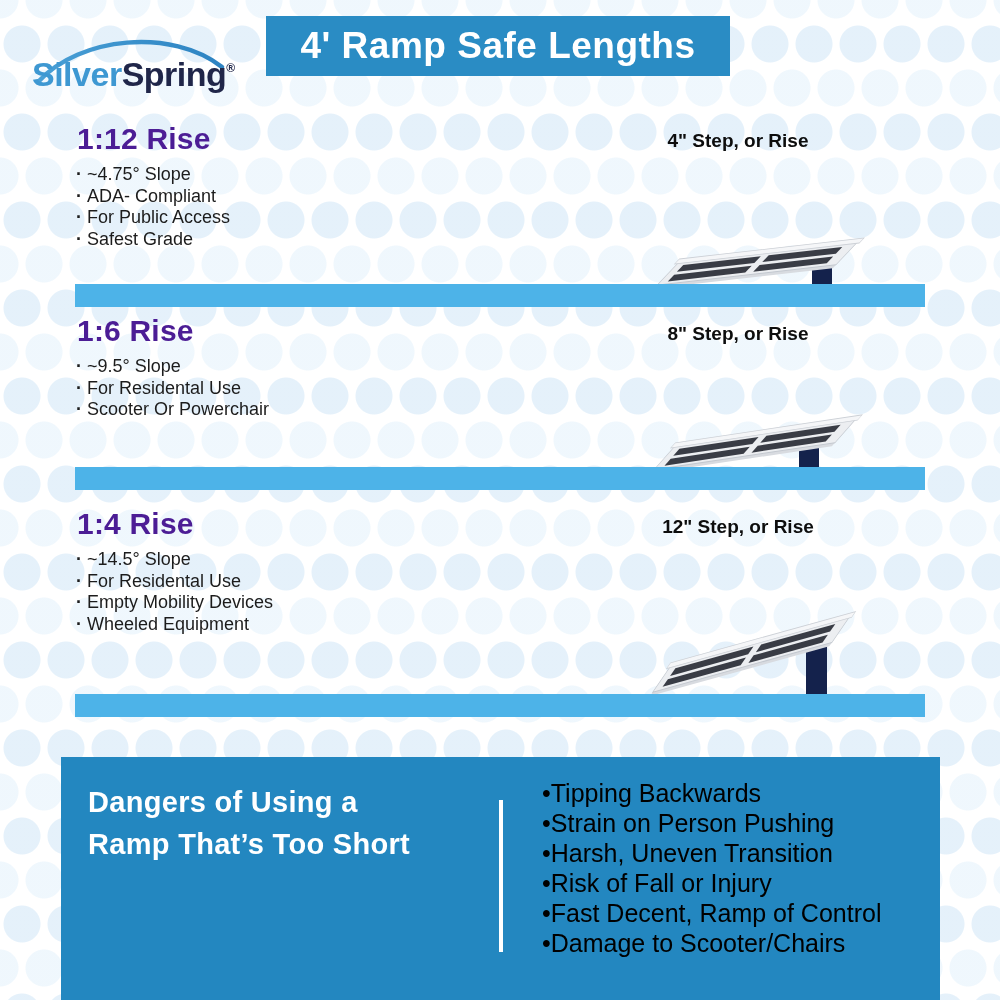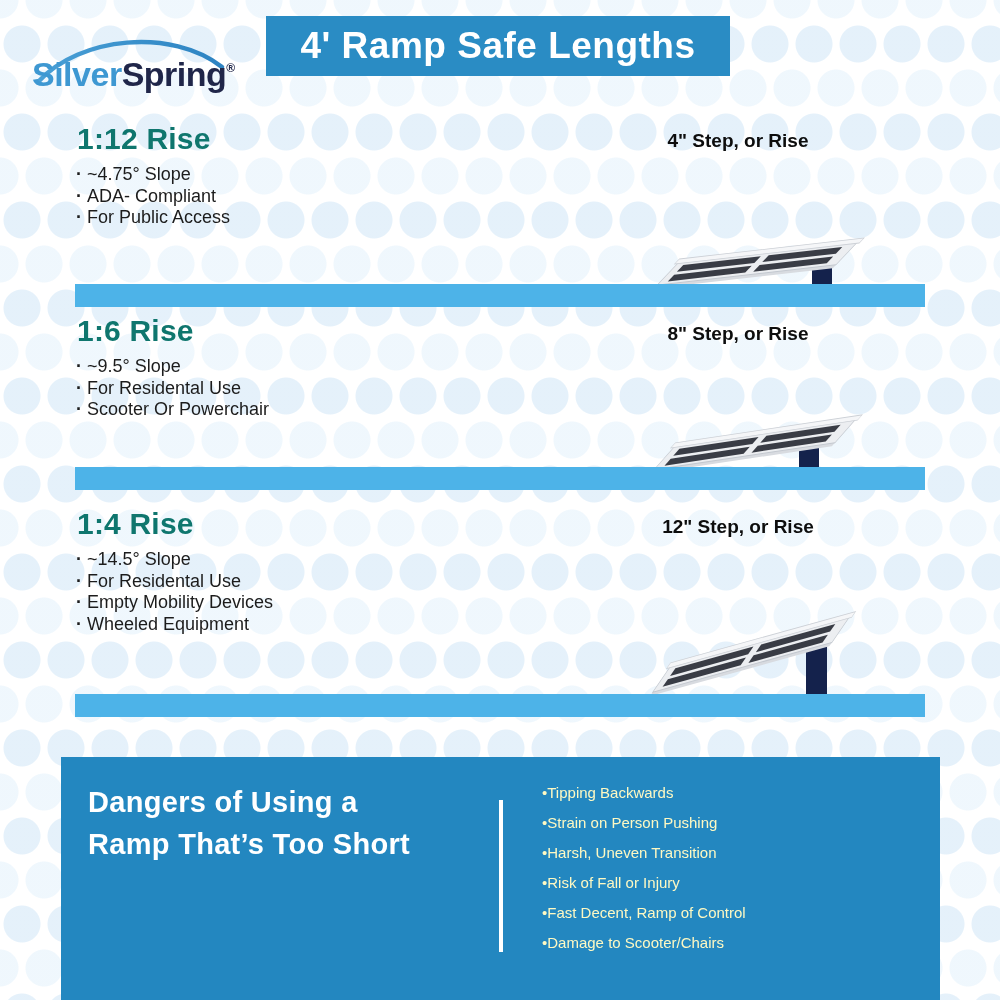--- a/index.html
+++ b/index.html
@@ -15,34 +15,34 @@
   }
   .abs{position:absolute;}
   
   .logo{left:22px;top:20px;width:225px;height:80px;}
   
   .header-bar{
     left:266px;top:16px;width:464px;height:60px;background:#2a8cc4;
     display:flex;align-items:center;justify-content:center;
     color:#ffffff;font-weight:bold;font-size:37px;letter-spacing:.5px;white-space:nowrap;
   }
-  .sec-title{left:77px;margin:0;font-size:30px;font-weight:bold;color:#0f766e;letter-spacing:.2px;}
+  .sec-title{left:77px;margin:0;font-size:30px;font-weight:bold;color:#4c1d95;letter-spacing:.2px;}
   .bullets{left:76px;margin:0;padding:0;list-style:none;width:420px;}
   .bullets li{font-size:18px;line-height:21.5px;color:#1c1c1c;}
   .bullets li::before{content:"· ";font-weight:bold;}
   .step-label{left:613px;width:250px;text-align:center;font-size:19px;font-weight:bold;color:#0d0d0d;white-space:nowrap;}
   .ground-bar{left:75px;width:850px;height:23px;background:#4db3e8;}
   .ramp-svg{width:350px;height:170px;}
   
   .danger-panel{left:61px;top:757px;width:879px;height:243px;background:#2387c0;}
   .danger-heading{position:absolute;left:27px;top:24px;margin:0;color:#ffffff;
     font-size:29px;font-weight:bold;line-height:42px;letter-spacing:.3px;}
   .danger-divider{position:absolute;left:438px;top:43px;width:4px;height:152px;background:#ffffff;}
   .danger-list{position:absolute;left:481px;top:21px;margin:0;padding:0;list-style:none;width:400px;}
-  .danger-list li{color:#fef9c3;font-size:15px;line-height:30px;white-space:nowrap;}
+  .danger-list li{color:#000000;font-size:25px;line-height:30px;white-space:nowrap;}
   .danger-list li::before{content:"•";}
 </style>
 </head>
 <body>
 
 <svg class="abs logo" viewBox="0 0 225 80">
   <defs>
     <linearGradient id="arcg" x1="0" y1="0" x2="1" y2="0">
       <stop offset="0" stop-color="#4aa0d6"></stop>
       <stop offset="1" stop-color="#2d83c2"></stop>
@@ -54,20 +54,21 @@
 
 <div class="abs header-bar">
   <span>4' Ramp Safe Lengths</span>
 </div>
 
 <h2 class="abs sec-title" style="top:122px">1:12 Rise</h2>
 <ul class="abs bullets" style="top:164px">
   <li>~4.75° Slope</li>
   <li>ADA- Compliant</li>
   <li>For Public Access</li>
+  <li>Safest Grade</li>
 </ul>
 <div class="abs step-label" style="top:130px">4" Step, or Rise</div>
 <svg class="abs ramp-svg" style="left:600px;top:130px" viewBox="0 0 350 170">
   <rect x="212" y="137" width="20" height="18" fill="#14224c"></rect>
   <g transform="translate(234,135) rotate(-6.5)">
     <g transform="skewX(-50)">
       <rect x="-178" y="-1" width="180" height="4" fill="#d8dbe0"></rect>
       <rect x="-178" y="-20" width="180" height="20" fill="#eceef1" stroke="#c3c8cf" stroke-width="1"></rect>
       <rect x="-181" y="-23.5" width="186" height="4.5" fill="#f5f6f8" stroke="#ccd0d6" stroke-width="0.8"></rect>
       <rect x="-170" y="-17" width="78" height="6" fill="#393c45"></rect>

